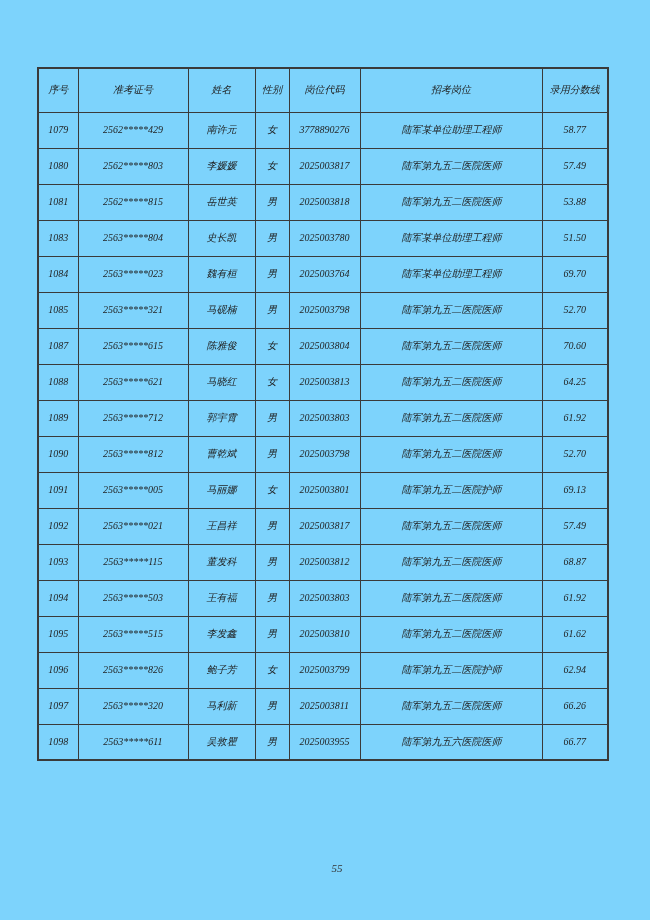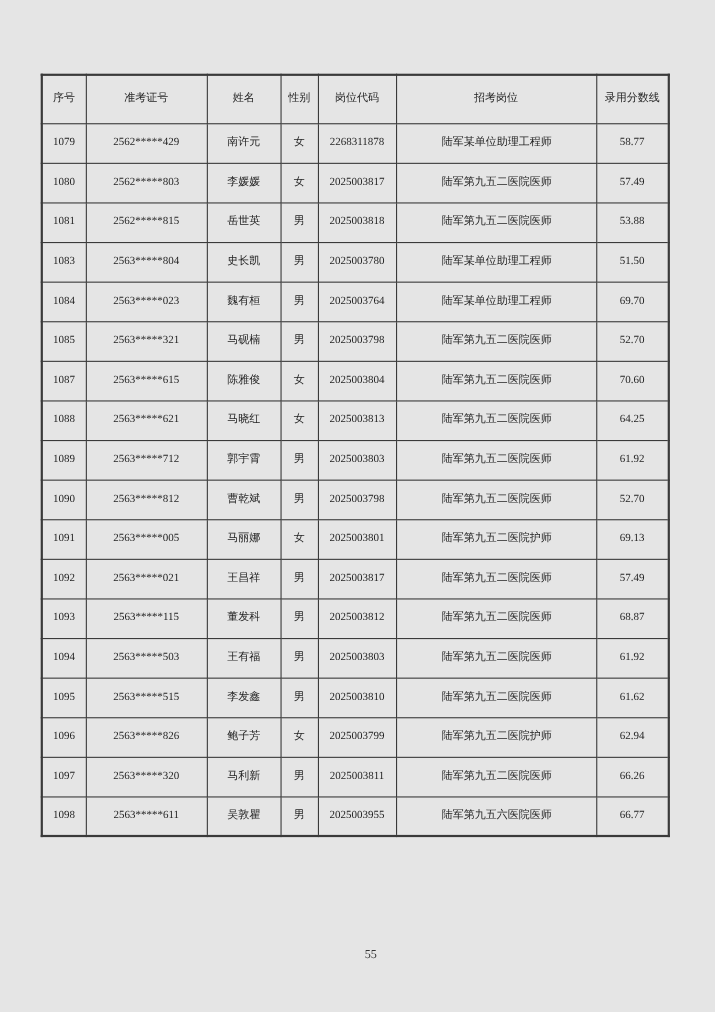--- a/index.html
+++ b/index.html
@@ -6,21 +6,22 @@
   html, body {
     width: 650px; height: 920px;
     background: #ffffff;
     font-family: "Liberation Serif", "DejaVu Serif", serif;
     color: #1f1f1f;
     overflow: hidden;
   }
   .page {
     position: relative;
     width: 650px; height: 920px;
-    background: #e5e5e5;
+    background: #7dd3fc;
+    font-style: italic;
   }
   table.score-table {
     position: absolute;
     left: 37px; top: 67px;
     width: 570px;
     border-collapse: collapse;
     table-layout: fixed;
     font-size: 10px;
     color: #1f1f1f;
   }
@@ -78,21 +79,21 @@
           <th>招考岗位</th>
           <th>录用分数线</th>
         </tr>
       </thead>
     <tbody>
         <tr>
           <td>1079</td>
           <td>2562*****429</td>
           <td>南许元</td>
           <td>女</td>
-          <td>2268311878</td>
+          <td>3778890276</td>
           <td class="col-position">陆军某单位助理工程师</td>
           <td>58.77</td>
         </tr>
         <tr>
           <td>1080</td>
           <td>2562*****803</td>
           <td>李媛媛</td>
           <td>女</td>
           <td>2025003817</td>
           <td class="col-position">陆军第九五二医院医师</td>

